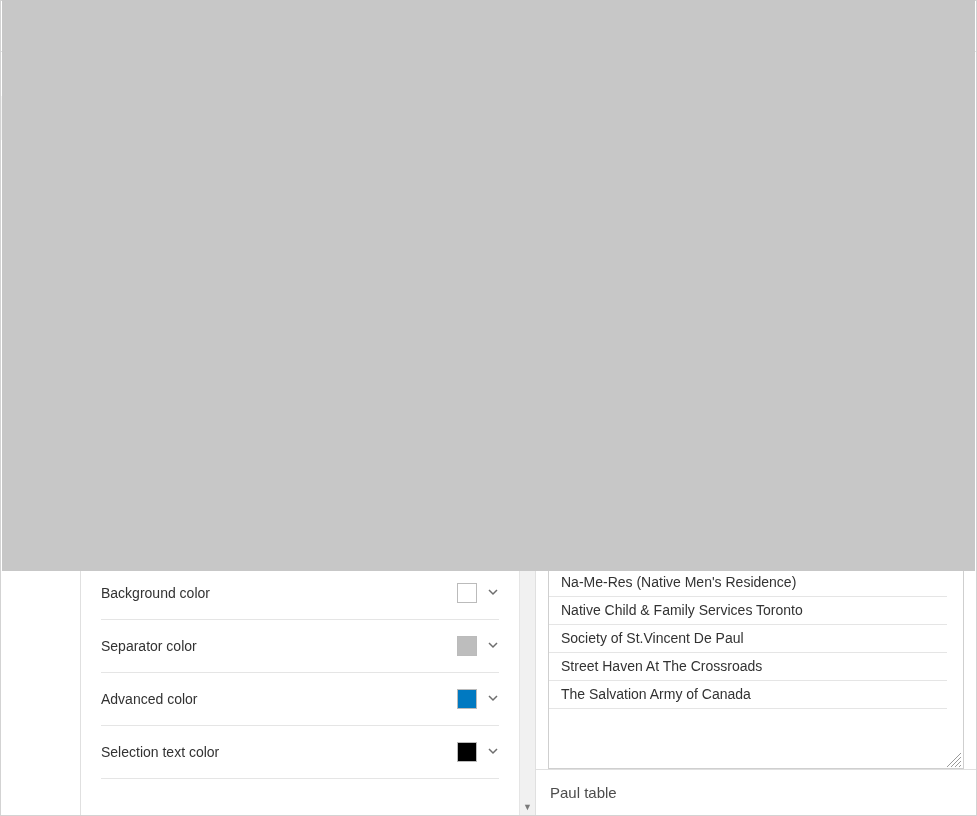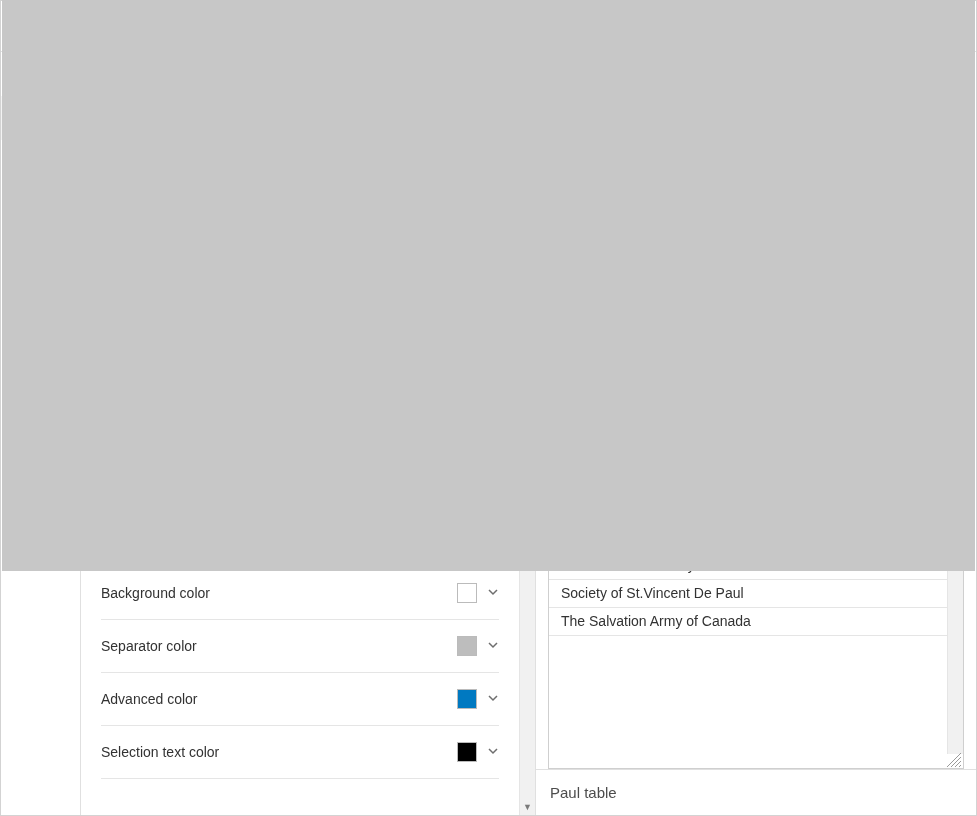--- a/index.html
+++ b/index.html
@@ -43,21 +43,21 @@
   .swatch { width:20px; height:20px; border:1px solid #bbb; }
   .chev { color:#6e6e6e; font-size:14px; cursor:pointer; }
   .v-scrollbar { width:16px; background:#f1f1f1; border-left:1px solid #e5e5e5; display:flex; flex-direction:column; align-items:center; }
   .v-scrollbar .arrow { height:16px; width:100%; display:flex; align-items:center; justify-content:center; font-size:9px; color:#7a7a7a; cursor:pointer; }
   .v-scrollbar .track { flex:1; position:relative; }
   .v-scrollbar .thumb { position:absolute; left:2px; right:2px; top:0; height:55%; background:#c7c7c7; }
   .right-col { flex:1; display:flex; flex-direction:column; border-left:1px solid #e0e0e0; }
   .preview-area { flex:1; padding:10px 12px 0 12px; display:flex; }
   .preview-card { flex:1; border:1px solid #cfcfcf; display:flex; flex-direction:column; overflow:hidden; }
   .preview-title { text-align:center; font-size:20px; font-weight:400; color:#323232; padding:10px 0 8px; }
-  .preview-body { flex:1; display:flex; overflow:hidden; }
+  .preview-body { flex:1; display:flex; overflow:hidden;align-items:center; }
   .preview-list { flex:1; overflow:hidden; }
   .org-item { padding:5px 12px 6px; font-size:14px; color:#323232; border-bottom:1px solid #e5e5e5; }
   .preview-scroll { width:16px; background:#f1f1f1; border-left:1px solid #e5e5e5; display:flex; flex-direction:column; align-items:center; }
   .preview-scroll .thumb2 { position:absolute; left:2px; right:2px; top:0; height:70%; background:#c7c7c7; }
   .preview-resize { height:14px; position:relative; border-top:0; }
   .preview-resize .hatch { position:absolute; right:2px; bottom:1px; width:14px; height:14px; color:#9a9a9a; }
   .bottom-strip { border-top:1px solid #e0e0e0; padding:14px 14px; font-size:15px; color:#4c4c4c; }
 </style>
 </head>
 <body>
@@ -302,20 +302,21 @@
                 <div class="org-item">Fife House Foundation</div>
                 <div class="org-item">Fred Victor Centre</div>
                 <div class="org-item">Friends of Ruby</div>
                 <div class="org-item">Good Shepherd Ministries</div>
                 <div class="org-item">Homes First Society</div>
                 <div class="org-item">Horizon for Youth</div>
                 <div class="org-item">Kennedy House Youth Services</div>
                 <div class="org-item">Na-Me-Res (Native Men's Residence)</div>
                 <div class="org-item">Native Child &amp; Family Services Toronto</div>
                 <div class="org-item">Society of St.Vincent De Paul</div>
+                <div class="org-item">Street Haven At The Crossroads</div>
                 <div class="org-item">The Salvation Army of Canada</div>
               </div>
             <div class="preview-scroll">
               <div class="arrow">▲</div>
               <div class="track">
                   <div class="thumb2"></div>
                 </div>
               <div class="arrow">▼</div>
             </div>
           </div>

